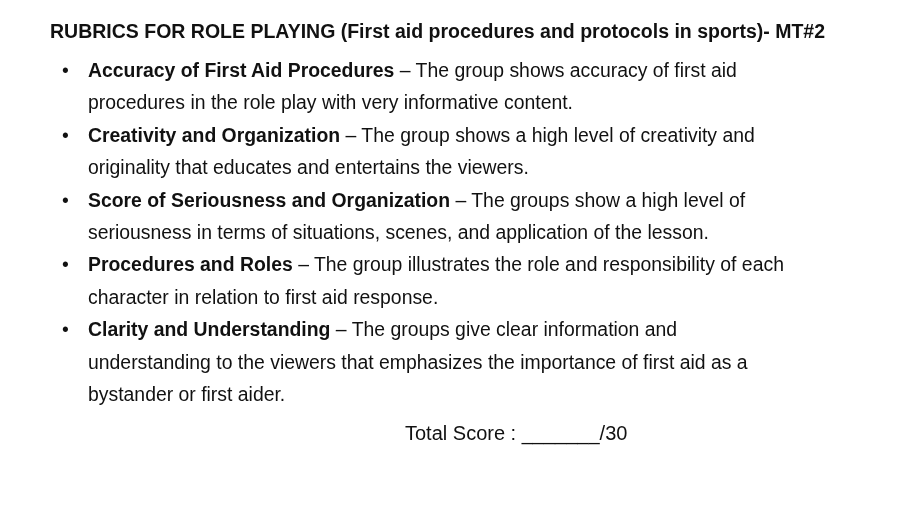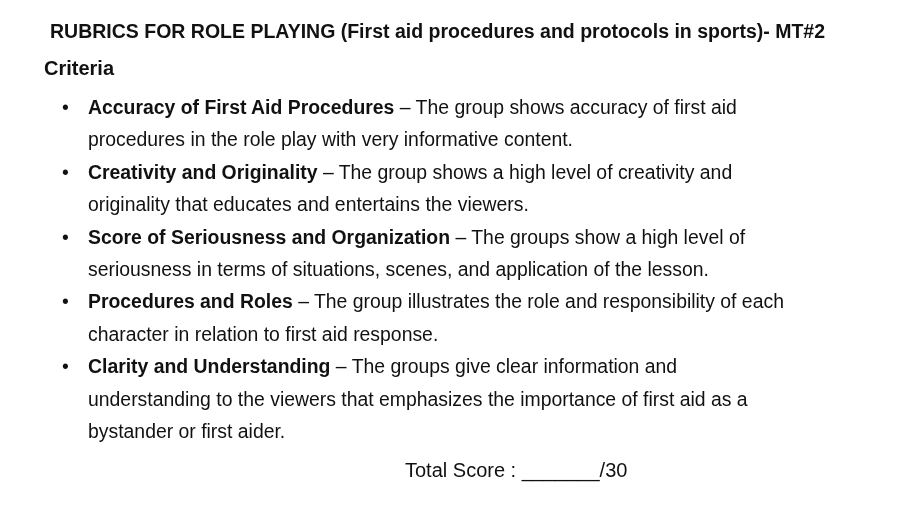--- a/index.html
+++ b/index.html
@@ -64,30 +64,29 @@
     line-height: 30px;
   }
 </style>
 </head>
 <body>
 
 <div class="slide">
 
   <div class="title">RUBRICS FOR ROLE PLAYING (First aid procedures and protocols in sports)- MT#2</div>
 
-  <div class="criteria">Criteria</div>
 
   <ul class="bullets">
     <li>
       <span class="term">Accuracy of First Aid Procedures</span>
       <span class="desc">– The group shows accuracy of first aid
 procedures in the role play with very informative content.</span>
     </li>
     <li>
-      <span class="term">Creativity and Originality</span>
+      <span class="term">Creativity and Organization</span>
       <span class="desc">– The group shows a high level of creativity and
 originality that educates and entertains the viewers.</span>
     </li>
     <li>
       <span class="term">Score of Seriousness and Organization</span>
       <span class="desc">– The groups show a high level of
 seriousness in terms of situations, scenes, and application of the lesson.</span>
     </li>
     <li>
       <span class="term">Procedures and Roles</span>

